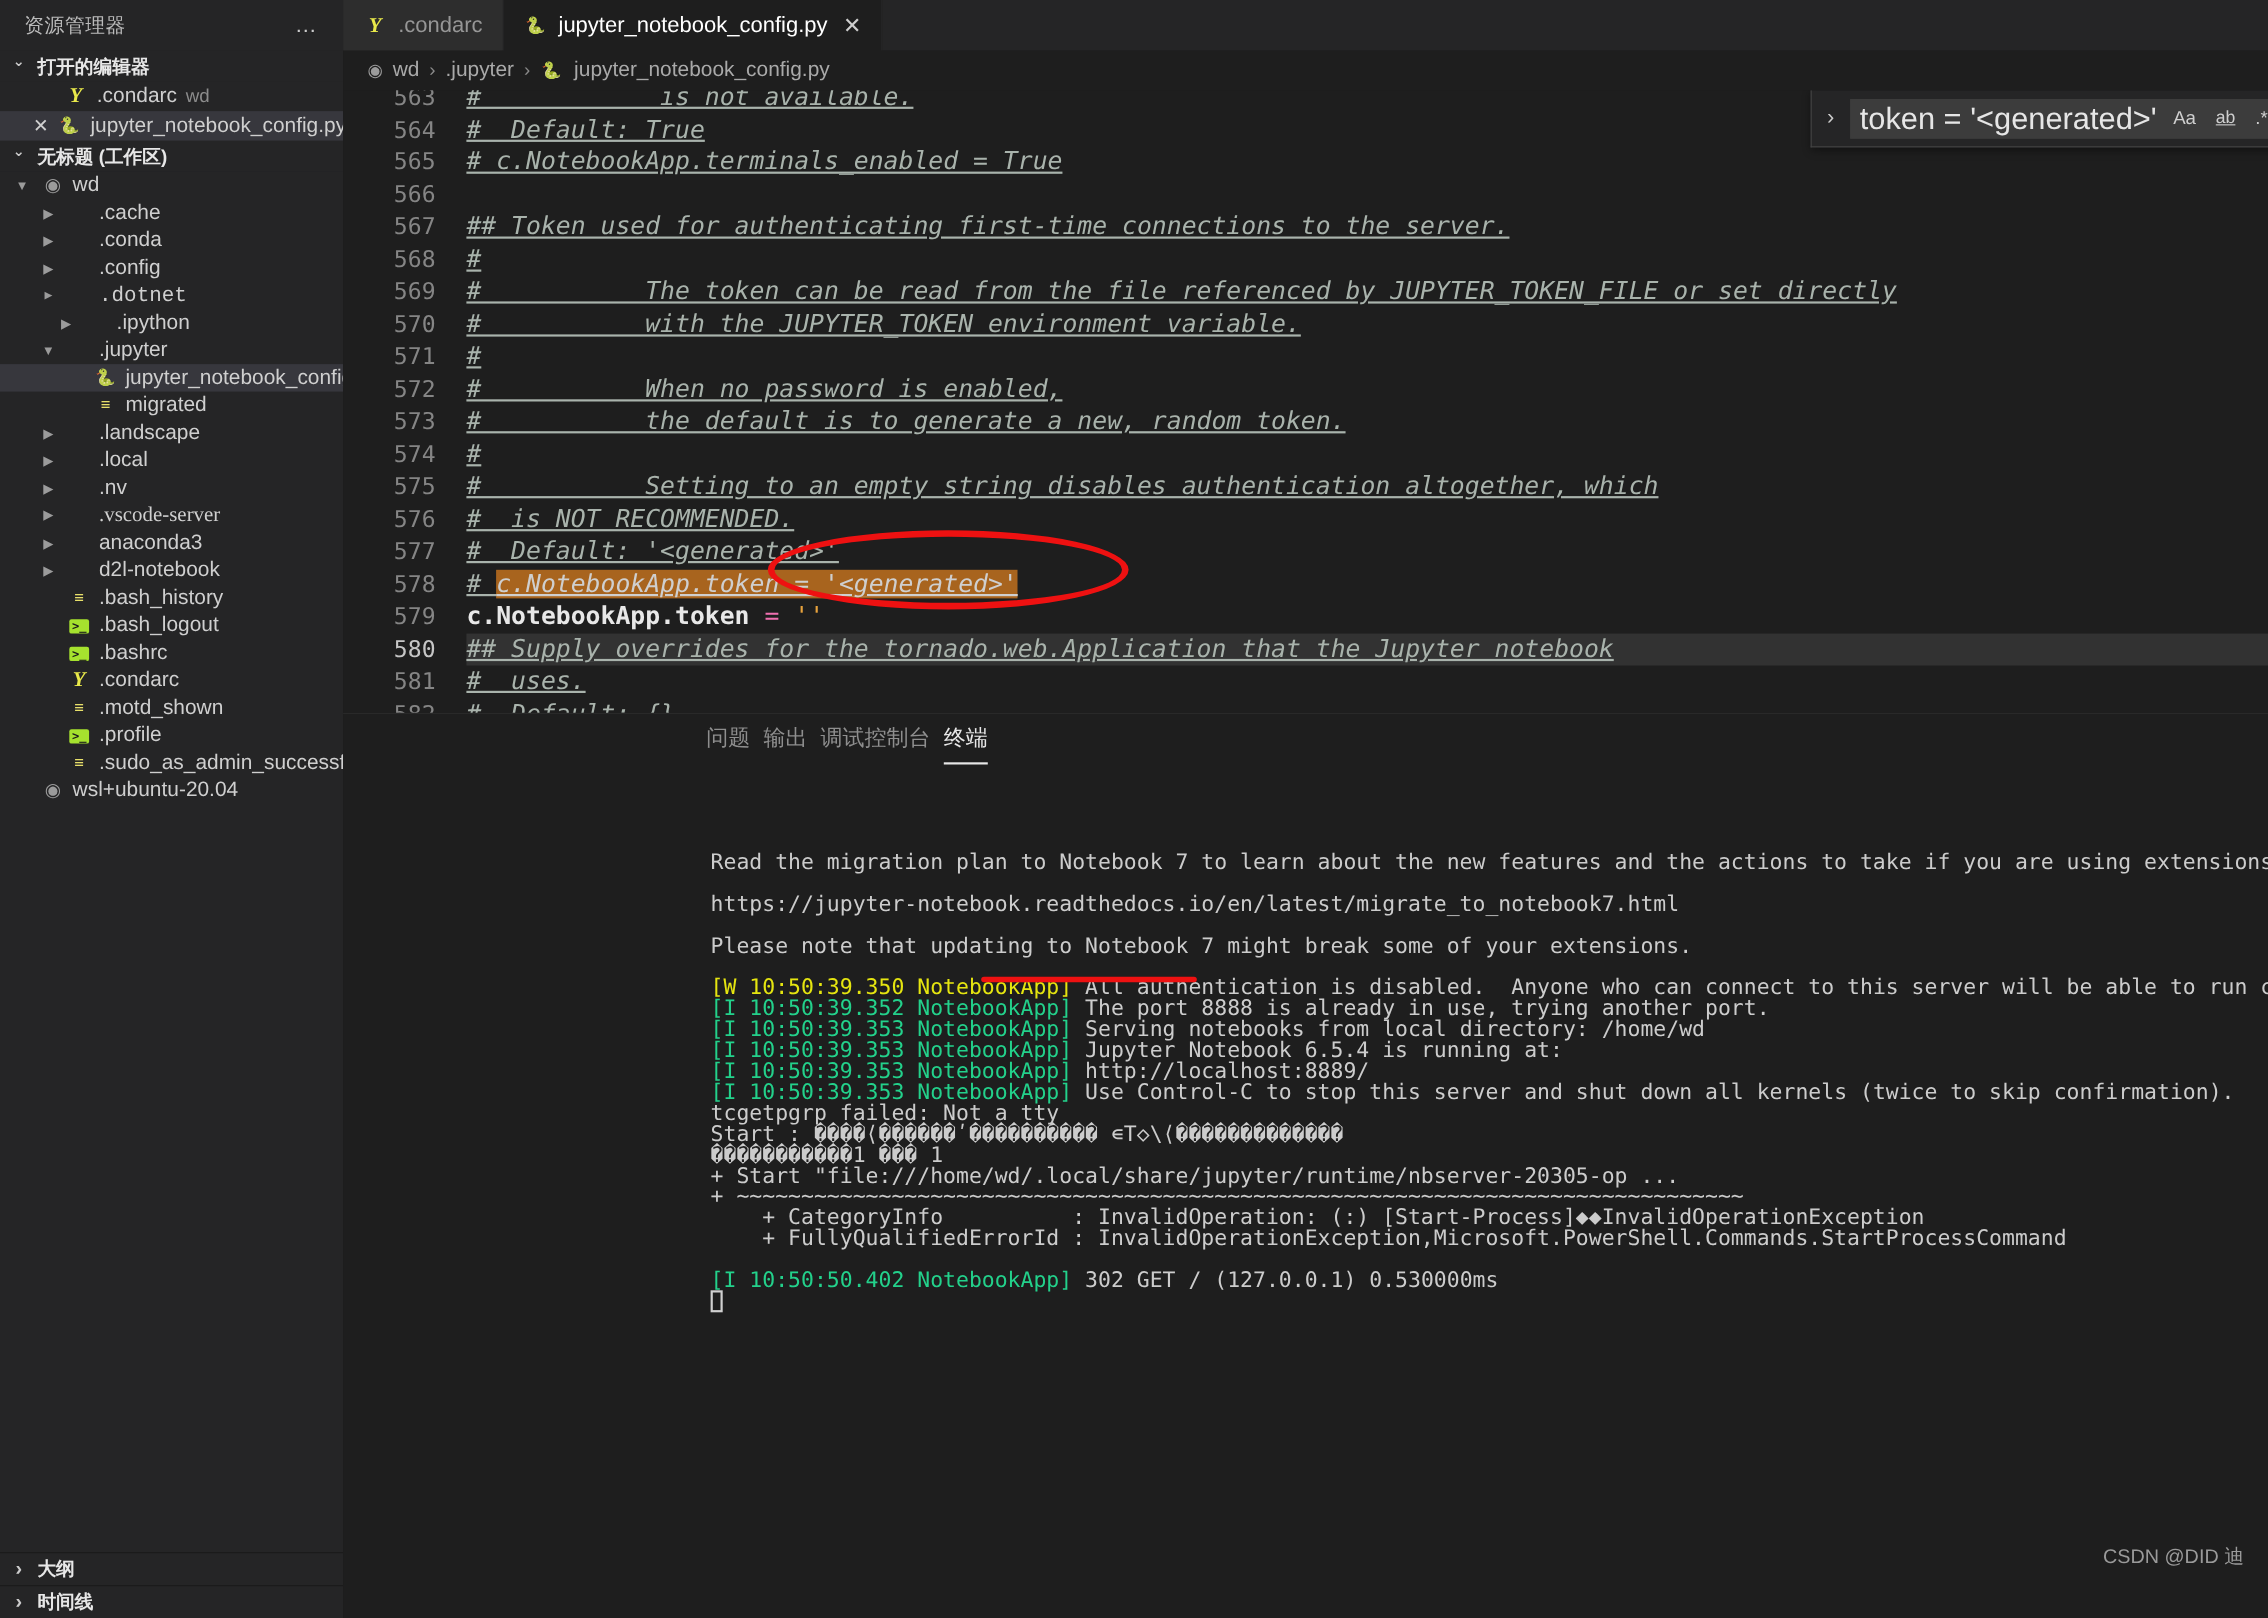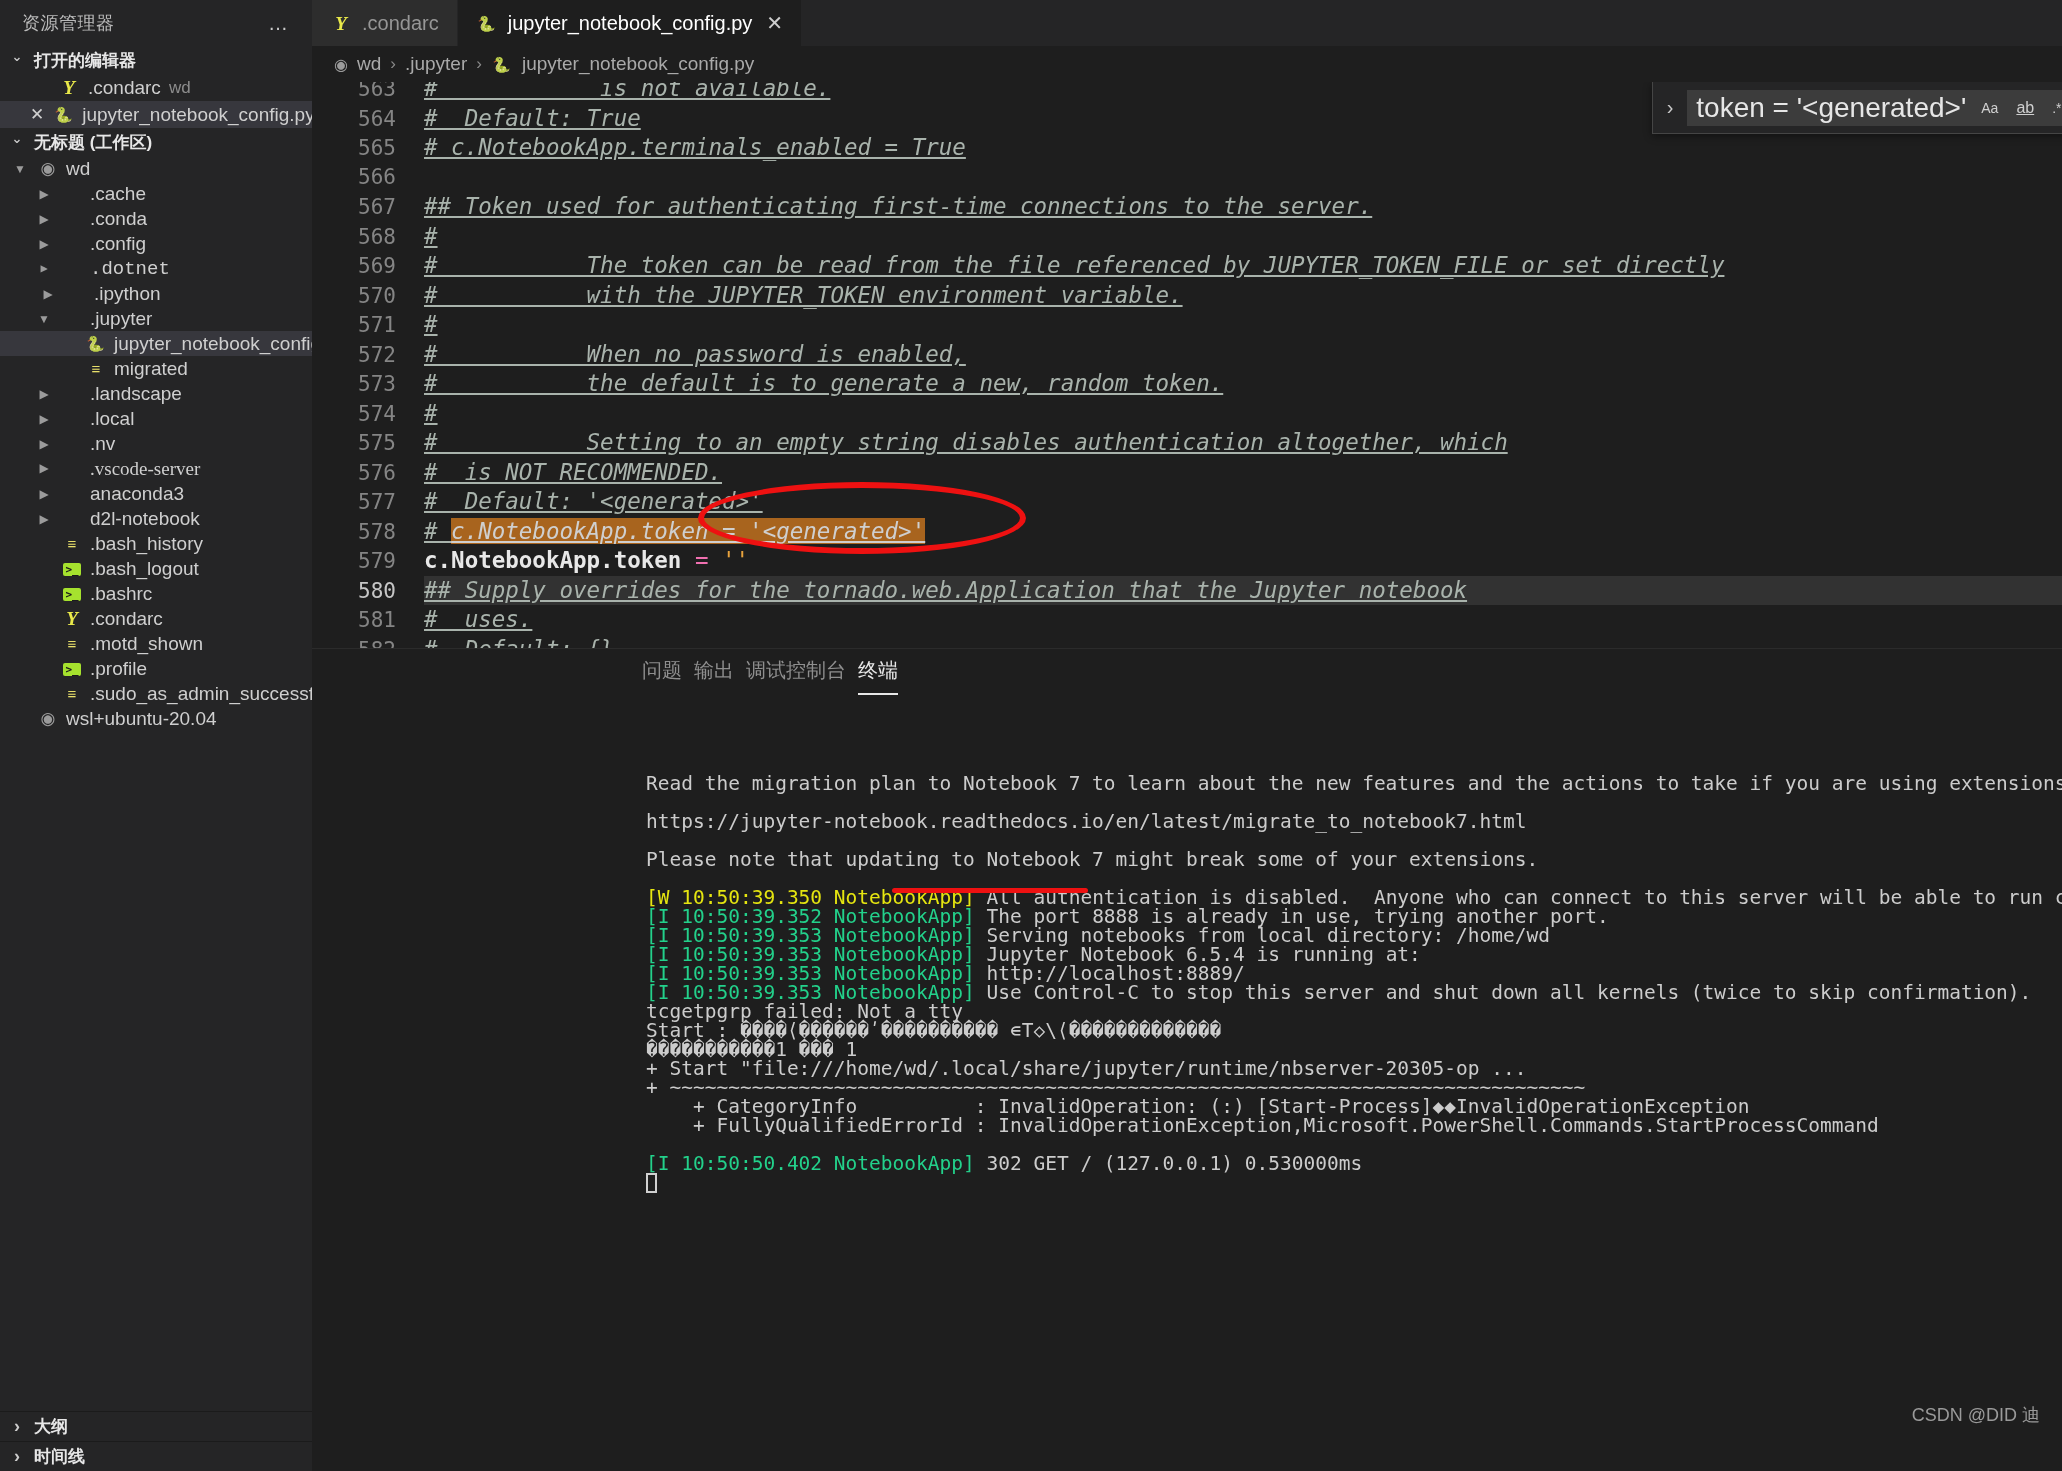--- a/index.html
+++ b/index.html
@@ -82,21 +82,21 @@
   .redline { position:absolute; background:#ee1111; height:5px; border-radius:3px; pointer-events:none;}
 
   
   .findwidget { position:absolute; top:0; right:0; background:#252526; border:1px solid #454545;
                 border-top:none; display:flex; align-items:center; height:52px; padding:0 10px; gap:10px;
                 box-shadow:0 2px 8px rgba(0,0,0,.45); z-index:30;}
   .findchev { color:#cccccc; font-size:20px; padding:0 4px; cursor:pointer;}
   .findbox { background:#3c3c3c; border:1px solid #3c3c3c; height:36px; display:flex; align-items:center;
              padding:0 8px; gap:12px; }
   .findinput { color:#e6e6e6; font-size:28px; white-space:nowrap; }
-  .fico { color:#cfcfcf; font-size:14px; cursor:pointer; padding:1px 3px;}
+  .fico { color:#cfcfcf; font-size:17px; cursor:pointer; padding:1px 3px;}
   .fico.ab { text-decoration:underline; font-size:16px; }
   .findcount { color:#cccccc; font-size:19px; white-space:nowrap;}
 
   
   .panel { flex:1; display:flex; flex-direction:column; min-height:0; background:#1e1e1e; border-top:1px solid #2b2b2b;}
   .paneltabs { height:46px; display:flex; align-items:flex-end; gap:12px; padding-left:330px; flex:none;}
   .ptab { font-size:20px; color:#8e8e8e; padding-bottom:9px; border-bottom:2px solid transparent; cursor:pointer;}
   .ptab.active { color:#e7e7e7; border-bottom-color:#e7e7e7; }
   .terminal { flex:1; position:relative; overflow:hidden; padding:22px 0 0 334px;
               font-family:"DejaVu Sans Mono","Liberation Mono",monospace; font-size:19.5px; line-height:19px;
@@ -169,21 +169,21 @@
           <div class="tr" style="padding-left: 34px;">
             <span class="tw r"></span>
             <span class="ico"></span>
             <span>.config</span>
           </div>
           <div class="tr" style="padding-left: 34px; font-family: Liberation Mono, monospace;">
             <span class="tw r"></span>
             <span class="ico"></span>
             <span>.dotnet</span>
           </div>
-          <div class="tr" style="padding-left: 38px;">
+          <div class="tr" style="padding-left: 50px;">
             <span class="tw r"></span>
             <span class="ico"></span>
             <span>.ipython</span>
           </div>
           <div class="tr" style="padding-left: 34px;">
             <span class="tw d"></span>
             <span class="ico"></span>
             <span>.jupyter</span>
           </div>
           <div class="tr sel" style="padding-left: 58px;">

